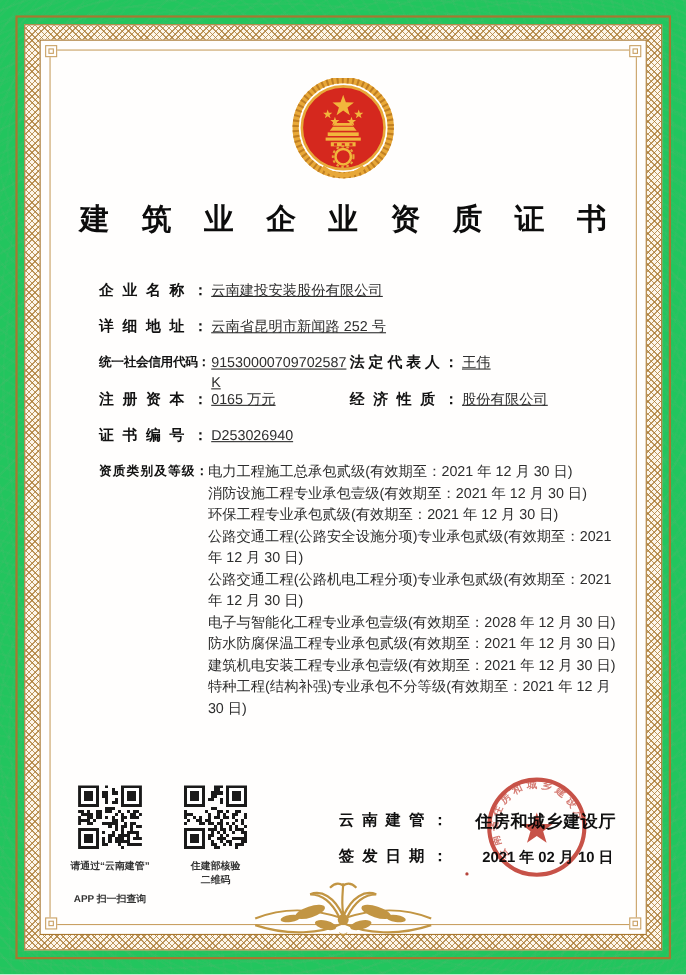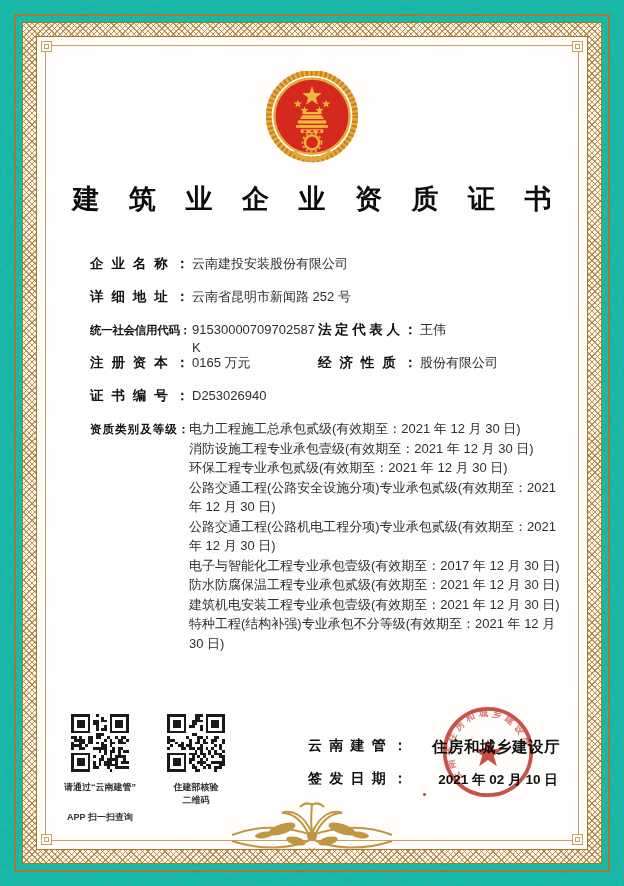--- a/index.html
+++ b/index.html
@@ -1,17 +1,17 @@
 <!DOCTYPE html>
 <html><head>
 <meta charset="utf-8">
 <style>
   html,body{margin:0;padding:0;background:#ffffff;}
   body{font-family:"Liberation Sans","DejaVu Sans",sans-serif;}
-  .cert{position:relative;width:624px;height:886px;margin:0 auto;background:#14b8a6;overflow:hidden;}
+  .cert{position:relative;width:624px;height:886px;margin:0 auto;background:#22c55e;overflow:hidden;}
 
   
   .watermark{position:absolute;inset:0;pointer-events:none;
     background:
       repeating-radial-gradient(circle at 20% 15%, rgba(170,160,140,.05) 0 2px, transparent 2px 9px),
       repeating-radial-gradient(circle at 80% 40%, rgba(170,160,140,.05) 0 2px, transparent 2px 11px),
       repeating-radial-gradient(circle at 40% 75%, rgba(170,160,140,.05) 0 2px, transparent 2px 10px),
       repeating-radial-gradient(circle at 65% 95%, rgba(170,160,140,.04) 0 2px, transparent 2px 12px);
   }
 
@@ -38,21 +38,21 @@
 
   
   .fields{position:absolute;left:90px;right:58px;top:254px;}
   .frow{display:flex;align-items:flex-start;margin-bottom:13px;min-height:20px;}
   .fpair{display:flex;align-items:flex-start;}
   .fpair.colL{width:228px;flex:none;}
   .fpair.grow{flex:1;}
   .flabel{width:99px;flex:none;font-weight:700;font-size:13.5px;color:#121212;
     text-align:justify;text-align-last:justify;line-height:20px;white-space:nowrap;}
   .flabel.small{font-size:11.5px;letter-spacing:-.3px;}
-  .fvalue{font-size:13px;color:#2e2e2e;line-height:20px;padding-left:3px;}
+  .fvalue{font-size:13px;color:#2e2e2e;line-height:20px;padding-left:3px;text-decoration:underline;}
   .fvalue.up{white-space:pre-line;margin-top:-13px;line-height:15px;}
   .qual-list{flex:1;}
   .qual-item{font-size:13px;color:#2e2e2e;line-height:19.5px;}
 
   
   .qr-area{position:absolute;left:62px;top:714px;display:flex;gap:20px;}
   .qr-box{width:76px;text-align:center;}
   .qr-canvas{width:58px;height:58px;margin:0 auto;display:block;}
   .qr-cap{margin-top:9px;font-size:9px;font-weight:700;color:#333;line-height:12px;white-space:nowrap;}
 
@@ -162,21 +162,21 @@
       </div>
     </div>
     <div class="frow">
       <span class="flabel small">资质类别及等级：</span>
       <div class="qual-list">
         <div class="qual-item">电力工程施工总承包贰级(有效期至：2021 年 12 月 30 日)</div>
         <div class="qual-item">消防设施工程专业承包壹级(有效期至：2021 年 12 月 30 日)</div>
         <div class="qual-item">环保工程专业承包贰级(有效期至：2021 年 12 月 30 日)</div>
         <div class="qual-item">公路交通工程(公路安全设施分项)专业承包贰级(有效期至：2021 年 12 月 30 日)</div>
         <div class="qual-item">公路交通工程(公路机电工程分项)专业承包贰级(有效期至：2021 年 12 月 30 日)</div>
-        <div class="qual-item">电子与智能化工程专业承包壹级(有效期至：2017 年 12 月 30 日)</div>
+        <div class="qual-item">电子与智能化工程专业承包壹级(有效期至：2028 年 12 月 30 日)</div>
         <div class="qual-item">防水防腐保温工程专业承包贰级(有效期至：2021 年 12 月 30 日)</div>
         <div class="qual-item">建筑机电安装工程专业承包壹级(有效期至：2021 年 12 月 30 日)</div>
         <div class="qual-item">特种工程(结构补强)专业承包不分等级(有效期至：2021 年 12 月 30 日)</div>
       </div>
     </div>
   </div>
 
   <div class="qr-area">
     <div class="qr-box">
       <svg class="qr-canvas" viewBox="0 0 21 21" shape-rendering="crispEdges">

